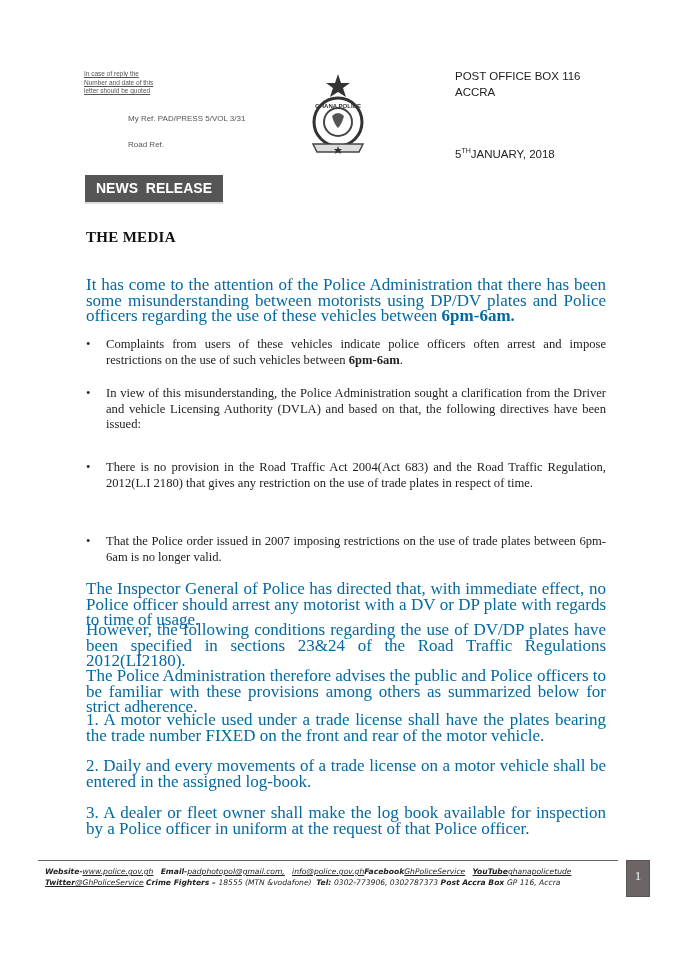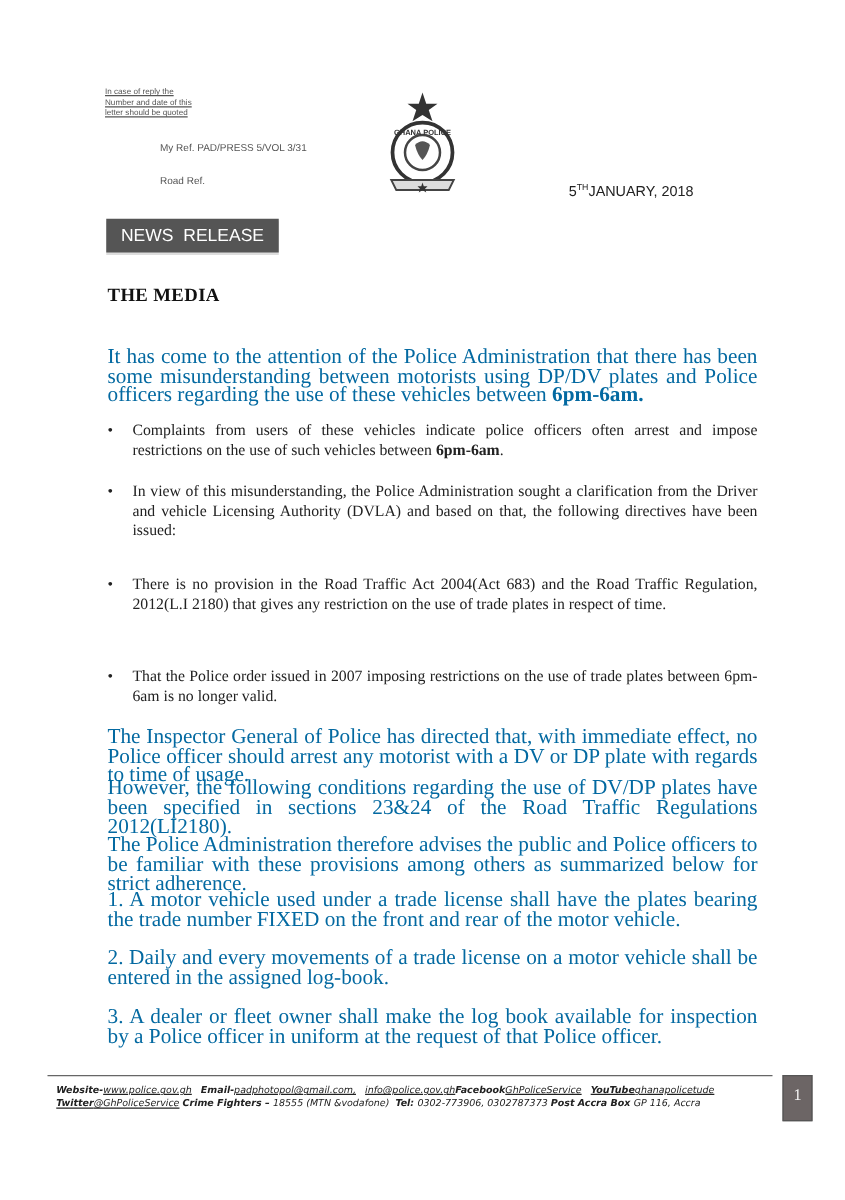--- a/index.html
+++ b/index.html
@@ -9,21 +9,21 @@
   }
   .abs { position: absolute; }
   .ref-note { left: 84px; top: 70px; font-family: "Liberation Sans", sans-serif; font-size: 6.5px; line-height: 8.5px; color: #555; text-decoration: underline; }
   .ref-line { font-family: "Liberation Sans", sans-serif; font-size: 8px; color: #555; left: 84px; padding-left: 44px; }
   .ref-my { top: 114px; }
   .ref-your { top: 140px; }
   .logo { left: 303px; top: 72px; width: 70px; height: 88px; }
   .address { left: 455px; top: 68px; font-family: "Liberation Sans", sans-serif; font-size: 11.5px; line-height: 16px; color: #222; }
   .date { left: 455px; top: 147px; font-family: "Liberation Sans", sans-serif; font-size: 11.5px; color: #222; }
   .date sup { font-size: 7px; }
-  .news-release { left: 85px; top: 175px; width: 138px; height: 27px; background: #555555; color: #ffffff; font-family: "Liberation Sans", sans-serif; font-weight: normal; font-size: 14px; line-height: 27px; text-align: center; word-spacing: 4px; box-shadow: 0 2px 0 #ddd; }
+  .news-release { left: 85px; top: 175px; width: 138px; height: 27px; background: #555555; color: #ffffff; font-family: "Liberation Sans", sans-serif; font-weight: bold; font-size: 14px; line-height: 27px; text-align: center; word-spacing: 4px; box-shadow: 0 2px 0 #ddd; }
   .media-title { left: 86px; top: 229px; font-size: 15px; font-weight: bold; letter-spacing: 0.3px; color: #111; }
   .body-text { left: 86px; width: 520px; font-size: 17px; line-height: 15.5px; text-align: justify; color: #0369a1; }
   .p1 { top: 277px; }
   .bullet-wrap { left: 86px; width: 520px; font-size: 12.6px; line-height: 15.5px; color: #222; display: flex; }
   .bullet-dot { width: 20px; flex: none; }
   .bullet-text { flex: 1; text-align: justify; }
   .b1 { top: 337px; }
   .b2 { top: 386px; }
   .b3 { top: 460px; }
   .b4 { top: 534px; }
@@ -61,20 +61,22 @@
     <circle cx="35" cy="50" r="24" fill="#fff" stroke="#333" stroke-width="3"></circle>
     <circle cx="35" cy="50" r="14" fill="#fff" stroke="#444" stroke-width="2"></circle>
     <path d="M29 44 Q35 38 41 44 Q39 52 35 56 Q31 52 29 44 Z" fill="#555"></path>
     <text x="35" y="36" font-size="6" text-anchor="middle" fill="#333" font-family="Liberation Sans, sans-serif" font-weight="bold">GHANA POLICE</text>
     <path d="M10 72 L60 72 L56 80 L14 80 Z" fill="#ddd" stroke="#444" stroke-width="1.5"></path>
     <polygon points="35,74 36,77 39,77 37,79 38,82 35,80 32,82 33,79 31,77 34,77" fill="#333"></polygon>
   </svg>
 </div>
 
 <div class="abs address">
+  <div>POST OFFICE BOX 116</div>
+  <div>ACCRA</div>
 </div>
 <div class="abs date">
   <span>5</span><sup>TH</sup><span>JANUARY, 2018</span>
 </div>
 
 <div class="abs news-release">NEWS RELEASE</div>
 <div class="abs media-title">THE MEDIA</div>
 
 <div class="abs body-text p1">
   <span>It has come to the attention of the Police Administration that there has been some misunderstanding between motorists using DP/DV plates and Police officers regarding the use of these vehicles between </span><b>6pm-6am.</b>

